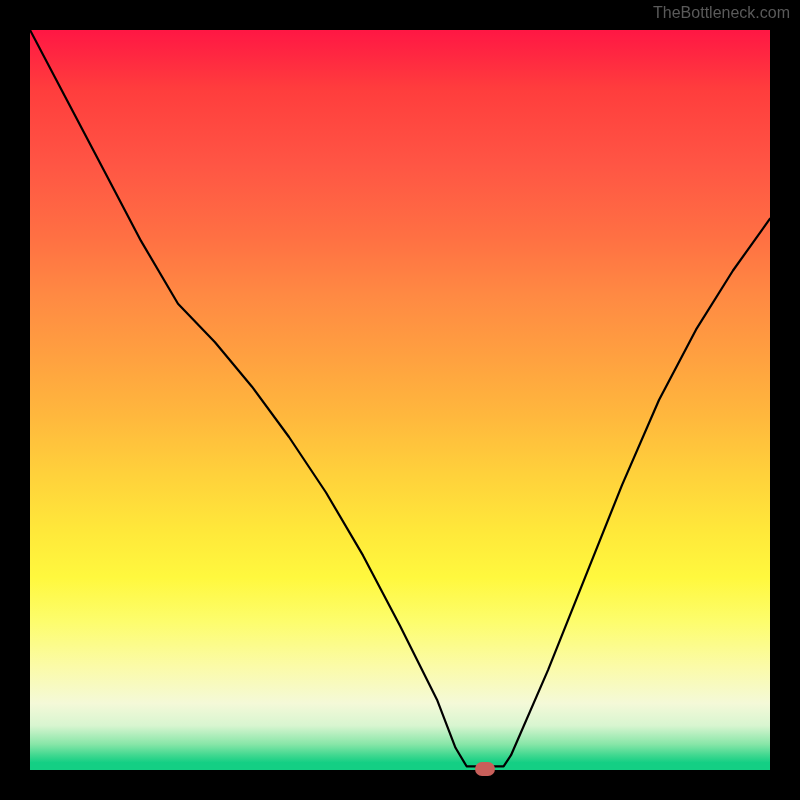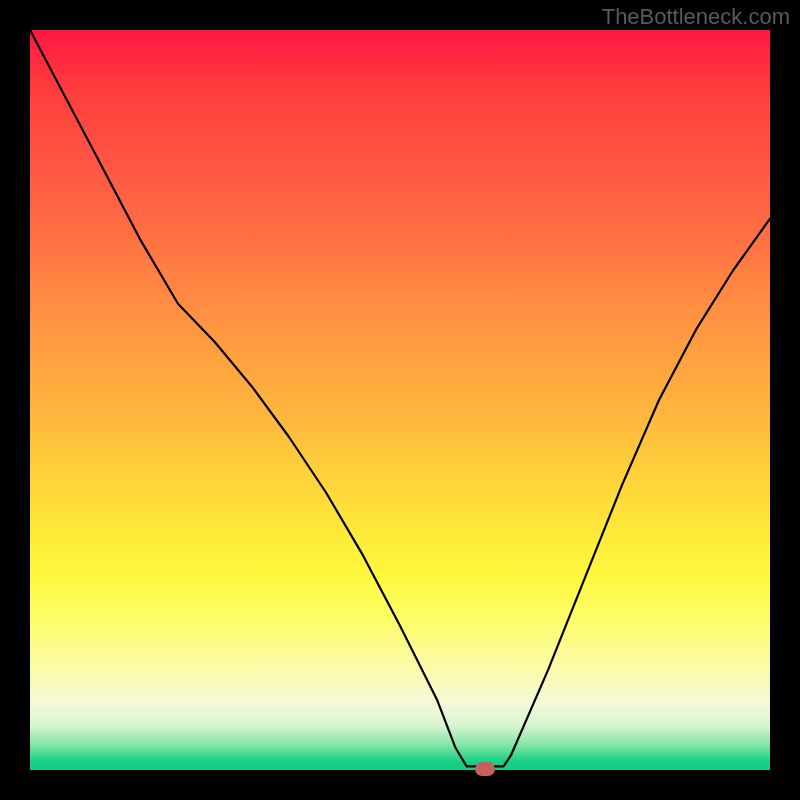--- a/index.html
+++ b/index.html
@@ -9,21 +9,21 @@
     background: #000;
     position: relative;
     overflow: hidden;
     font-family: Arial, sans-serif;
   }
   .watermark {
     position: absolute;
     top: 4px;
     right: 10px;
     color: #5a5a5a;
-    font-size: 22px;
+    font-size: 16px;
     font-weight: normal;
     z-index: 10;
   }
   .plot-area {
     position: absolute;
     top: 30px;
     left: 30px;
     width: 740px;
     height: 740px;
     background: linear-gradient(to bottom,

